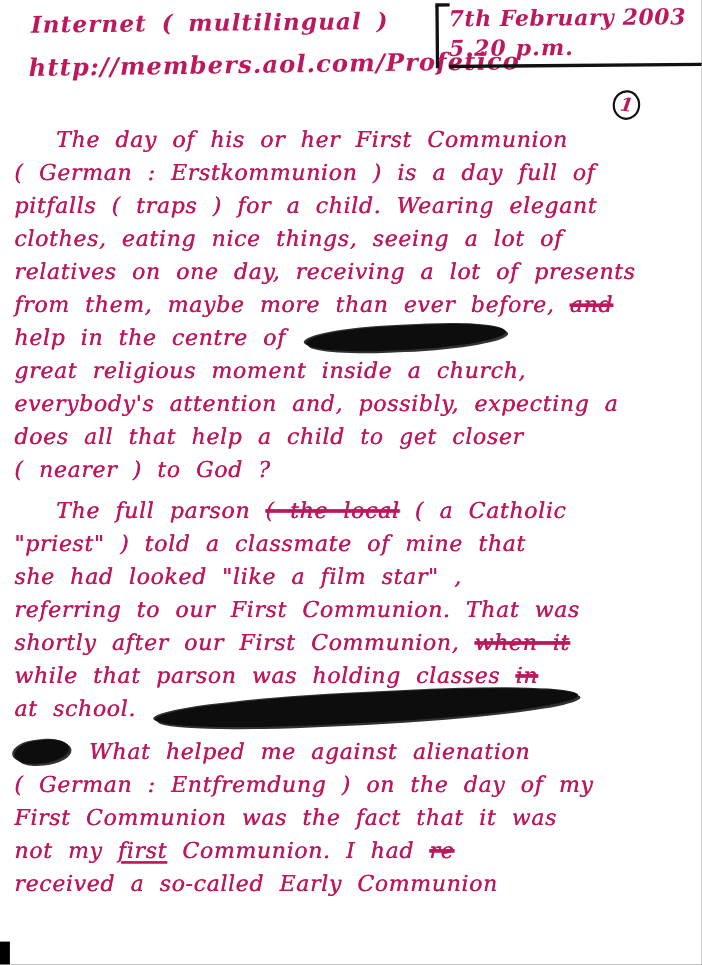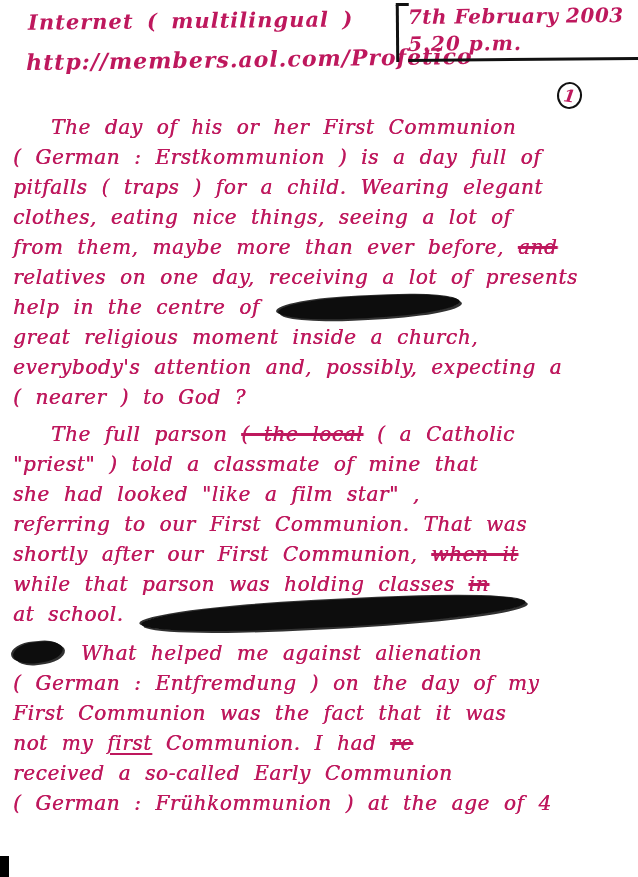--- a/index.html
+++ b/index.html
@@ -97,40 +97,40 @@
       <span>1</span>
     </div>
   </div>
 
   <div class="body" id="manuscript-body">
       <div class="para">
         <div class="line indent"><span class="seg">The day of his or her First Communion</span></div>
         <div class="line"><span class="seg">( German : Erstkommunion ) is a day full of</span></div>
         <div class="line"><span class="seg">pitfalls ( traps ) for a child. Wearing elegant</span></div>
         <div class="line"><span class="seg">clothes, eating nice things, seeing a lot of</span></div>
+        <div class="line"><span class="seg">relatives on one day, receiving a lot of presents</span></div>
         <div class="line"><span class="seg">from them, maybe more than ever before, </span><span class="seg s-struck">and</span></div>
-        <div class="line"><span class="seg">relatives on one day, receiving a lot of presents</span></div>
         <div class="line"><span class="seg">help in the centre of </span><span class="s-scribble" style="width: 182px;"></span></div>
         <div class="line"><span class="seg">great religious moment inside a church,</span></div>
         <div class="line"><span class="seg">everybody's attention and, possibly, expecting a</span></div>
+        <div class="line"><span class="seg">does all that help a child to get closer</span></div>
         <div class="line"><span class="seg">( nearer ) to God ?</span></div>
       </div>
       <div class="para">
         <div class="line indent"><span class="seg">The full parson </span><span class="seg s-struck">( the local</span><span class="seg"> ( a Catholic</span></div>
         <div class="line"><span class="seg">"priest" ) told a classmate of mine that</span></div>
         <div class="line"><span class="seg">she had looked "like a film star" ,</span></div>
         <div class="line"><span class="seg">referring to our First Communion. That was</span></div>
         <div class="line"><span class="seg">shortly after our First Communion, </span><span class="seg s-struck">when it</span></div>
         <div class="line"><span class="seg">while that parson was holding classes </span><span class="seg s-struck">in</span></div>
         <div class="line"><span class="seg">at school. </span><span class="s-scribble big" style="width: 385px;"></span></div>
       </div>
       <div class="para">
         <div class="line"><span class="s-scribble small" style="width: 50px;"></span><span class="seg"> What helped me against alienation</span></div>
         <div class="line"><span class="seg">( German : Entfremdung ) on the day of my</span></div>
         <div class="line"><span class="seg">First Communion was the fact that it was</span></div>
         <div class="line"><span class="seg">not my </span><span class="seg s-underline">first</span><span class="seg"> Communion. I had </span><span class="seg s-struck">re</span></div>
         <div class="line"><span class="seg">received a so-called Early Communion</span></div>
-        <div class="line"><span class="seg">( German : Frühkommunion ) at the age of 4</span></div>
       </div>
     </div>
 
   <div class="scan-mark"></div>
 </div>
 
 </body></html>

